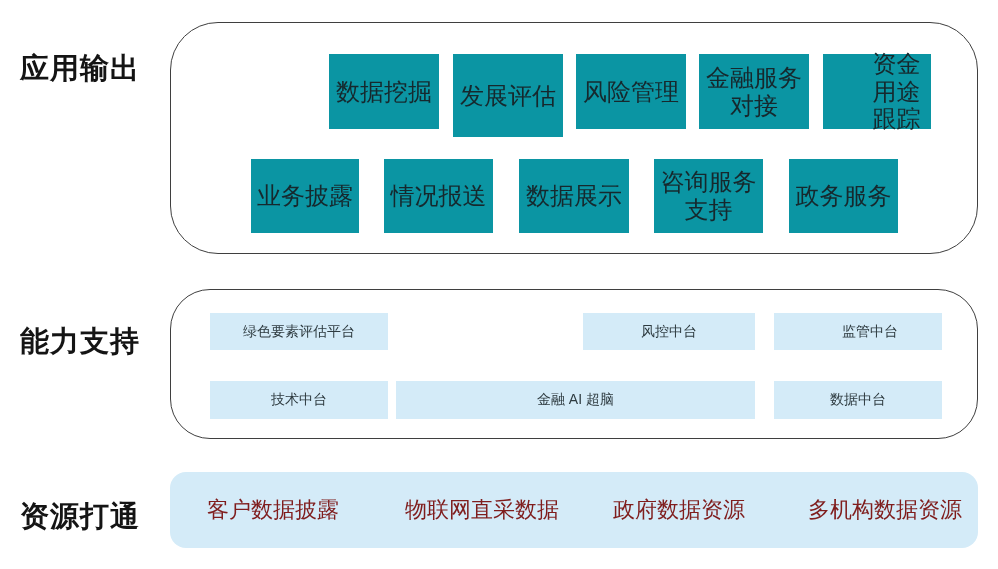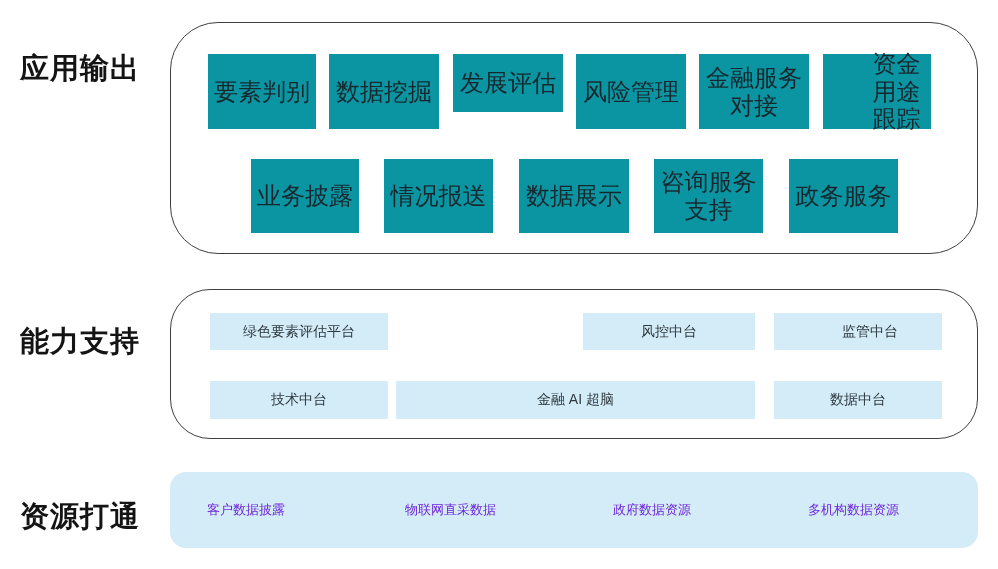--- a/index.html
+++ b/index.html
@@ -63,39 +63,38 @@
     height: 76px;
     background: #d4ebf8;
     border-radius: 16px;
   }
   .bar-item {
     position: absolute;
     top: 0;
     height: 100%;
     display: flex;
     align-items: center;
-    font-size: 13px;
-    color: #6d28d9;
+    font-size: 22px;
+    color: #7f1d1d;
     white-space: nowrap;
   }
 </style>
 </head>
 <body>
 
 <div class="canvas">
 
   <div class="side-label" style="top: 49px;">应用输出</div>
   <div class="side-label" style="top: 308px; margin-top: 14px;">能力支持</div>
   <div class="side-label" style="top: 497px;">资源打通</div>
 
   <div class="container top">
 
-    <div class="box teal" style="left:37px;  top:31px; width:108px; height:75px;">要素判别</div>
     <div class="box teal" style="left:158px; top:31px; width:110px; height:75px;">数据挖掘</div>
-    <div class="box teal" style="left:282px; top:31px; width:110px; height:58px;">发展评估</div>
+    <div class="box teal" style="left:282px; top:31px; width:110px; height:83px;">发展评估</div>
     <div class="box teal" style="left:405px; top:31px; width:110px; height:75px;">风险管理</div>
     <div class="box teal" style="left:528px; top:31px; width:110px; height:75px;">金融服务
 对接</div>
     <div class="box teal" style="left:652px; top:31px; width:108px; height:75px;padding-left:39px;">资金用途
 跟踪</div>
 
     <div class="box teal" style="left:80px;  top:136px; width:108px; height:74px;">业务披露</div>
     <div class="box teal" style="left:213px; top:136px; width:109px; height:74px;">情况报送</div>
     <div class="box teal" style="left:348px; top:136px; width:110px; height:74px;">数据展示</div>
     <div class="box teal" style="left:483px; top:136px; width:109px; height:74px;">咨询服务

